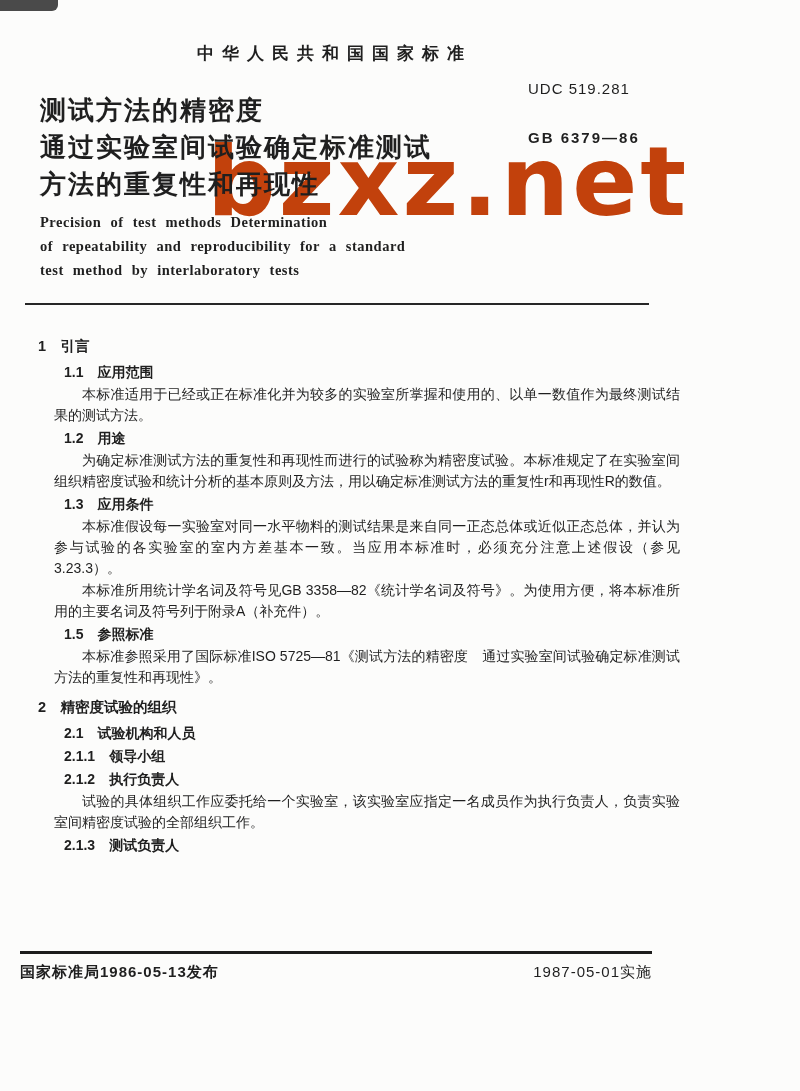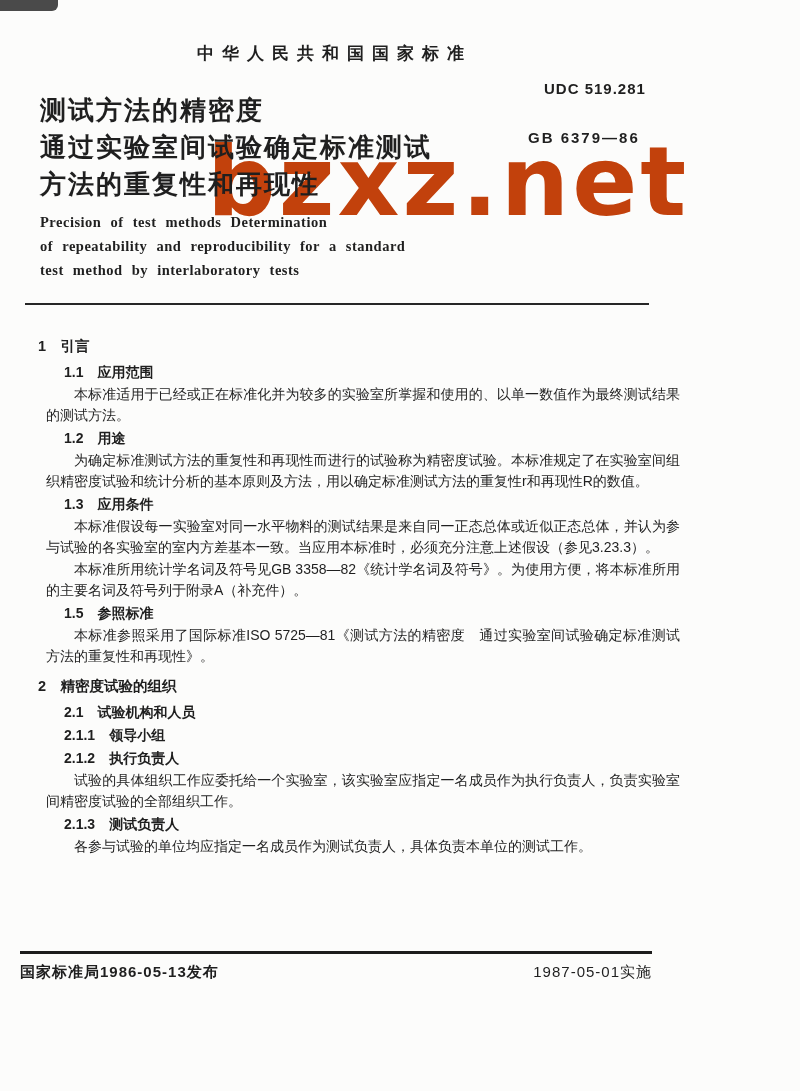--- a/index.html
+++ b/index.html
@@ -21,22 +21,22 @@
     color:#c2410c;
     font-family:"DejaVu Sans",sans-serif;
     z-index:0; user-select:none; white-space:nowrap;
   }
   .header-label {
     position:absolute; left:158px; top:42px;
     font-size:17px; font-weight:600; letter-spacing:8px;
     z-index:1; white-space:nowrap;margin-left:39px;
   }
   .udc {
-    position:absolute; left:544px; top:80px;
-    font-size:15px; font-weight:bold; letter-spacing:1px; z-index:1;
+    position:absolute; left:528px; top:80px;
+    font-size:15px; font-weight:normal; letter-spacing:1px; z-index:1;
   }
   .gb-code {
     position:absolute; left:528px; top:129px;
     font-size:15px; font-weight:bold; letter-spacing:2px; z-index:1;
   }
   .title-block {
     position:absolute; left:40px; top:92px; width:500px;
     font-weight:bold;
     font-size:26px; line-height:37px; letter-spacing:2px;
     z-index:1;
@@ -59,21 +59,21 @@
   }
   .sec-h1 {
     font-weight:bold; font-size:14.5px;
     margin:9px 0 5px 0; white-space:pre-wrap;
   }
   .sec-h2 {
     font-weight:bold; font-size:14px;
     margin:2px 0 1px 0; padding-left:26px; white-space:pre-wrap;
   }
   .sec-p {
-    margin:0 0 1px 8px; text-indent:2em;
+    margin:0 0 1px 16px; text-indent:2em;
   }
   .footer-rule {
     position:absolute; left:20px; top:951px; width:632px; height:3px;
     background:#1c1c1c; z-index:1;
   }
   .footer-issued {
     position:absolute; left:20px; top:963px;
     font-size:15px; font-weight:bold; letter-spacing:1px; z-index:1;
   }
   .footer-impl {
@@ -120,20 +120,19 @@
     <p class="sec-p">本标准假设每一实验室对同一水平物料的测试结果是来自同一正态总体或近似正态总体，并认为参与试验的各实验室的室内方差基本一致。当应用本标准时，必须充分注意上述假设（参见3.23.3）。</p>
     <p class="sec-p">本标准所用统计学名词及符号见GB 3358—82《统计学名词及符号》。为使用方便，将本标准所用的主要名词及符号列于附录A（补充件）。</p>
     <div class="sec-h2">1.5　参照标准</div>
     <p class="sec-p">本标准参照采用了国际标准ISO 5725—81《测试方法的精密度　通过实验室间试验确定标准测试方法的重复性和再现性》。</p>
     <div class="sec-h1">2　精密度试验的组织</div>
     <div class="sec-h2">2.1　试验机构和人员</div>
     <div class="sec-h2">2.1.1　领导小组</div>
     <div class="sec-h2">2.1.2　执行负责人</div>
     <p class="sec-p">试验的具体组织工作应委托给一个实验室，该实验室应指定一名成员作为执行负责人，负责实验室间精密度试验的全部组织工作。</p>
     <div class="sec-h2">2.1.3　测试负责人</div>
-    <p class="sec-p">各参与试验的单位均应指定一名成员作为测试负责人，具体负责本单位的测试工作。</p>
   </div>
 
   <div class="footer-rule"></div>
   <div class="footer-issued">国家标准局1986-05-13发布</div>
   <div class="footer-impl">1987-05-01实施</div>
 
 </div>
 
 </body></html>

